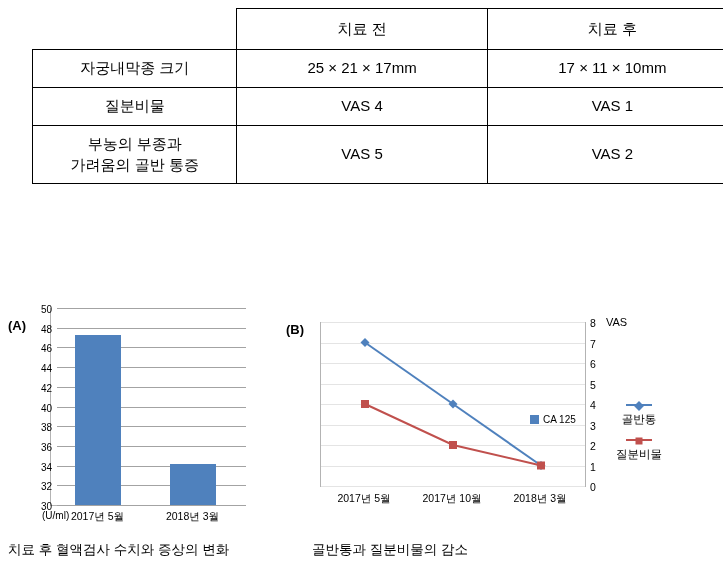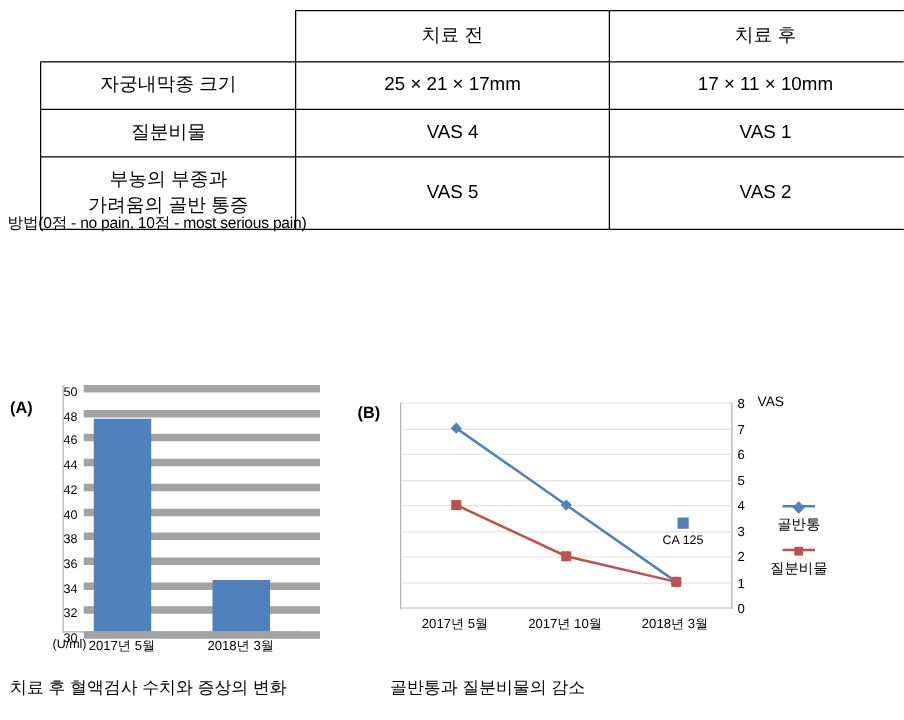--- a/index.html
+++ b/index.html
@@ -83,24 +83,24 @@
     left: 44px;
     top: 8px;
     width: 190px;
     height: 198px;
     border-left: 1px solid #b3b3b3;
     border-bottom: 1px solid #b3b3b3;
     box-sizing: border-box;
   }
   .plotA .gline {
     position: absolute;
-    left: 16px;
+    left: 6px;
     width: 100%;
     height: 0;
-    border-top: 6px solid #a3a3a3;
+    border-top: 1px solid #a3a3a3;
   }
   .plotA .ytick {
     position: absolute;
     right: 100%;
     margin-right: 5px;
     transform: translateY(-50%);
     font-size: 10px;
     color: #000;
     white-space: nowrap;
   }
@@ -192,21 +192,20 @@
     white-space: nowrap;
   }
   .legendCA {
     position: absolute;
     left: 244px;
     top: 114px;
     font-size: 10px;
     display: flex;
     align-items: center;
     gap: 4px;
-    flex-direction: column;
   }
   .legendCA .sw {
     width: 9px;
     height: 9px;
     background: #4f81bd;
     display: inline-block;
   }
   .legendB {
     position: absolute;
     left: 330px;
@@ -280,21 +279,20 @@
           <div>가려움의 골반 통증</div>
         </td>
         <td>VAS 5</td>
         <td>VAS 2</td>
       </tr>
     </tbody>
   </table>
 </div>
 
 <div class="footnote">
-  <div>방법(0점 - no pain, 10점 - most serious pain)</div>
 </div>
 
 <div class="chartA">
   <div class="label-ab">(A)</div>
 
   <div class="plotA" id="plotA">
       <div class="gline" style="top: 197px;">
         <span class="ytick">30</span>
       </div>
       <div class="gline" style="top: 177.3px;">

